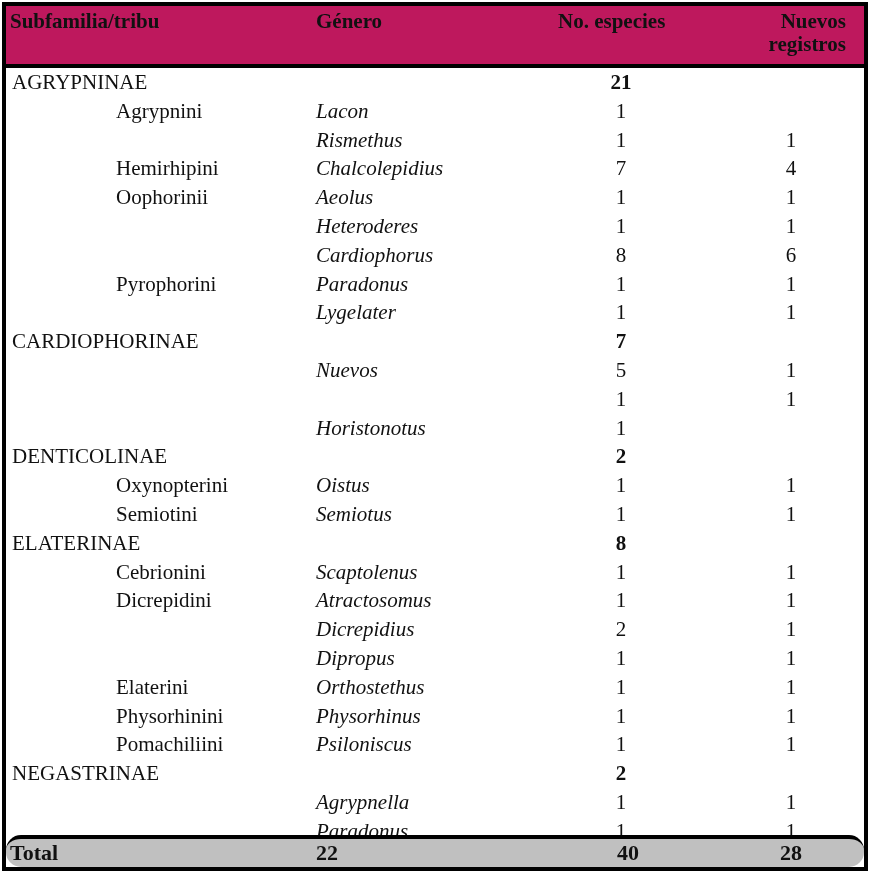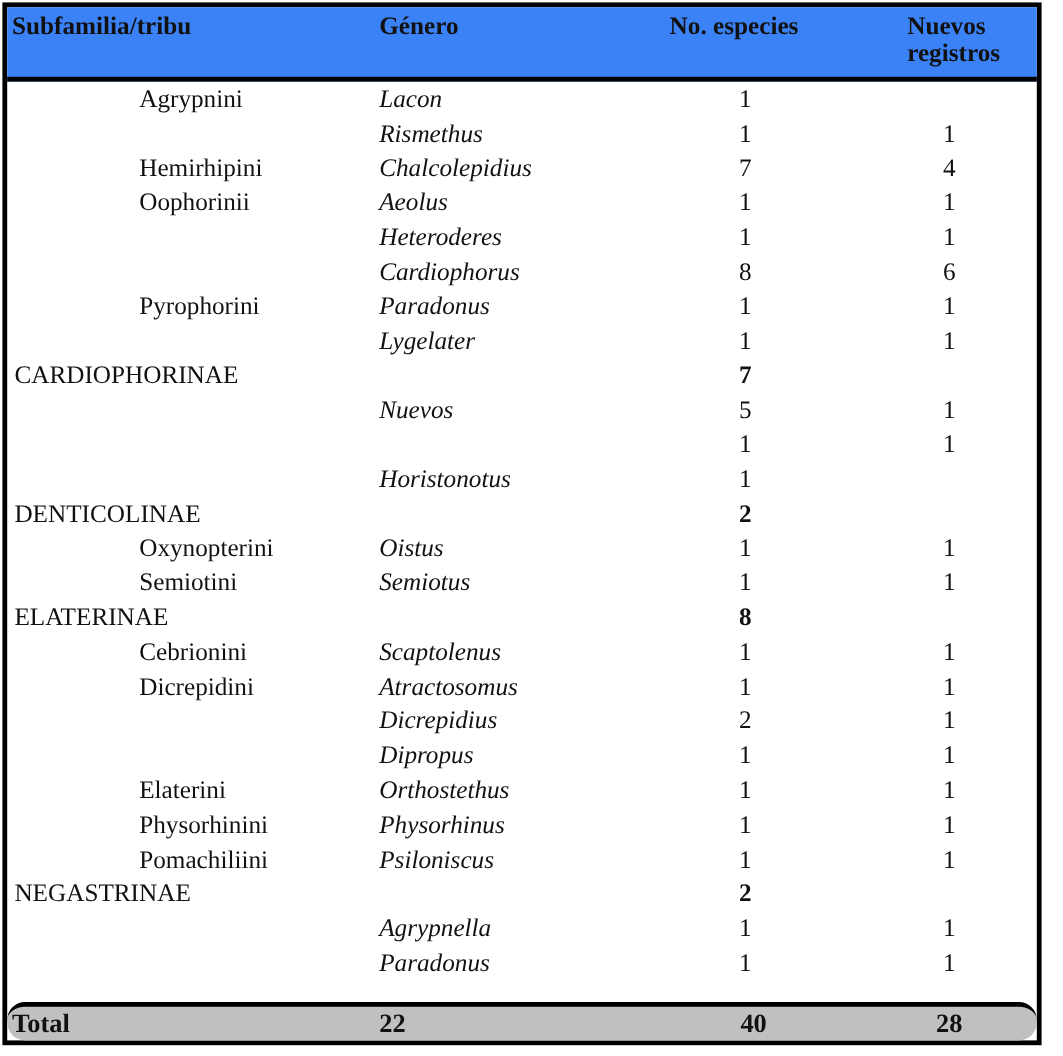--- a/index.html
+++ b/index.html
@@ -4,27 +4,27 @@
   <style>
     html, body { margin: 0; padding: 0; background: #ffffff; }
     body { width: 886px; height: 880px; position: relative; overflow: hidden; font-family: "Liberation Serif", "DejaVu Serif", serif; color: #111; }
     .frame {
       position: absolute; left: 2px; top: 2px; width: 866px; height: 869px;
       border-left: 4px solid #000; border-right: 4px solid #000; border-top: 4px solid #000; border-bottom: 4px solid #000;
       box-sizing: border-box;
     }
     .header {
       position: absolute; left: 0; top: 0; width: 100%; height: 58px;
-      background: #3b82f6; border-bottom: 4px solid #000; box-sizing: content-box;
+      background: #be185d; border-bottom: 4px solid #000; box-sizing: content-box;
     }
     .hcell { position: absolute; font-weight: bold; font-size: 21px; line-height: 23px; }
     .h-sub { left: 4px; top: 4px; }
     .h-gen { left: 310px; top: 4px; }
     .h-num { left: 552px; top: 4px; }
-    .h-new { left: 750px; top: 4px; width: 90px; text-align: left; }
+    .h-new { left: 750px; top: 4px; width: 90px; text-align: right; }
     .body { position: absolute; left: 0; top: 62px; width: 100%; }
     .row { position: relative; height: 28.8px; font-size: 21px; line-height: 28px; }
     .c-sub { position: absolute; left: 6px; top: 0; white-space: nowrap; }
     .c-sub.tribe { left: 110px; }
     .c-gen { position: absolute; left: 310px; top: 0; font-style: italic; white-space: nowrap; }
     .c-num { position: absolute; left: 580px; width: 70px; top: 0; text-align: center; margin-left: -35px; left: 615px; }
     .c-new { position: absolute; left: 752px; width: 80px; top: 0; text-align: center; left: 745px; }
     .bold { font-weight: bold; }
     .footer {
       position: absolute; left: 0; bottom: 0; width: 100%; height: 28px;
@@ -41,20 +41,26 @@
 <div class="frame">
   <div class="header">
     <div class="hcell h-sub">Subfamilia/tribu</div>
     <div class="hcell h-gen">Género</div>
     <div class="hcell h-num">No. especies</div>
     <div class="hcell h-new">Nuevos registros</div>
   </div>
 
   <div class="body" id="tbody">
       <div class="row">
+        <span class="c-sub">AGRYPNINAE</span>
+        <span class="c-gen"></span>
+        <span class="c-num bold">21</span>
+        <span class="c-new"></span>
+      </div>
+      <div class="row">
         <span class="c-sub tribe">Agrypnini</span>
         <span class="c-gen">Lacon</span>
         <span class="c-num">1</span>
         <span class="c-new"></span>
       </div>
       <div class="row">
         <span class="c-sub tribe"></span>
         <span class="c-gen">Rismethus</span>
         <span class="c-num">1</span>
         <span class="c-new">1</span>

